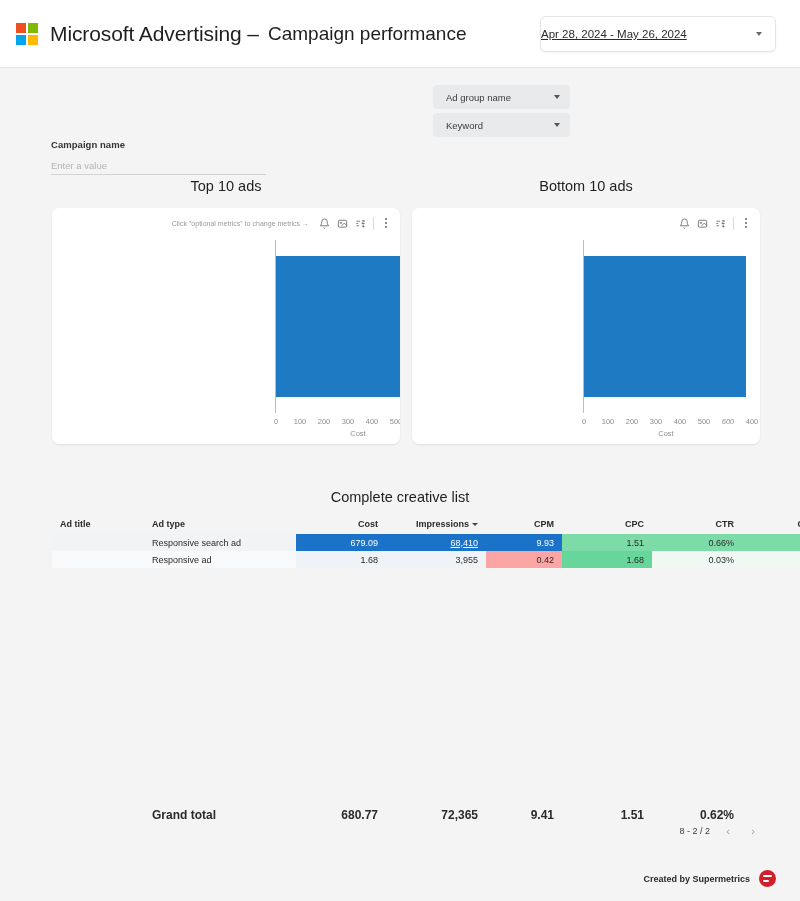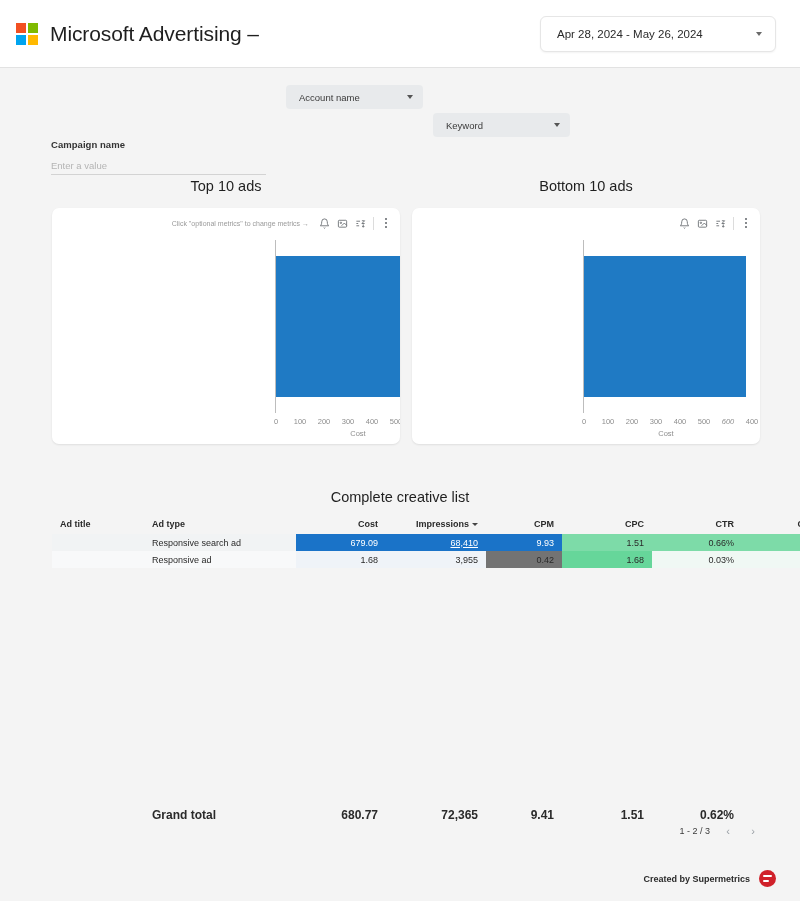--- a/index.html
+++ b/index.html
@@ -64,22 +64,23 @@
     border: 1px solid #e6e6e6;
     border-radius: 6px;
     box-sizing: border-box;
     box-shadow: 0 1px 2px rgba(0,0,0,0.05);
     display: flex;
     align-items: center;
   }
   .date-range-label {
     font-size: 11.5px;
     color: #2b2b2b;
-    margin-left: 16px;
-    white-space: nowrap;
+    margin-left: 0;
+    white-space: nowrap;
+    text-decoration: underline;
   }
   .caret {
     position: absolute;
     right: 13px; top: 50%;
     transform: translateY(-50%);
     width: 0; height: 0;
     border-left: 3.5px solid transparent;
     border-right: 3.5px solid transparent;
     border-top: 4px solid #6a6a6a;
   }
@@ -327,35 +328,36 @@
 
 <div class="header">
   <div class="ms-logo">
     <i style="background: rgb(242, 80, 34);"></i>
     <i style="background: rgb(127, 186, 0);"></i>
     <i style="background: rgb(0, 164, 239);"></i>
     <i style="background: rgb(255, 185, 0);"></i>
   </div>
   <div class="title-wrap">
     <span class="brand-title">Microsoft Advertising –</span>
+    <span class="report-title">Campaign performance</span>
   </div>
   <div class="date-range">
     <span class="date-range-label">Apr 28, 2024 - May 26, 2024</span>
     <span class="caret"></span>
   </div>
 </div>
 
 <div class="filters">
   <div class="campaign-field">
     <div class="campaign-label">Campaign name</div>
     <input class="campaign-input" type="text" placeholder="Enter a value" style="">
   </div>
 
-  <div class="dd" id="dd-account">
-    <span class="dd-label">Account name</span>
+  <div class="dd" id="dd-adgroup">
+    <span class="dd-label">Ad group name</span>
     <span class="caret"></span>
   </div>
   <div class="dd" id="dd-keyword">
     <span class="dd-label">Keyword</span>
     <span class="caret"></span>
   </div>
 </div>
 
 <div class="chart-title" id="chart-title-left">Top 10 ads</div>
 <div class="chart-title" id="chart-title-right">Bottom 10 ads</div>
@@ -483,21 +485,21 @@
         <td class="r heat" style="background: rgb(26, 115, 200); color: rgb(255, 255, 255);">9.93</td>
         <td class="r heat" style="background: rgb(125, 219, 168); color: rgb(42, 42, 42);">1.51</td>
         <td class="r heat" style="background: rgb(125, 219, 168); color: rgb(42, 42, 42);">0.66%</td>
         <td class="r heat" style="background: rgb(125, 219, 168); color: rgb(42, 42, 42);">5</td>
       </tr>
       <tr class="row-even">
         <td class="l plain"></td>
         <td class="l plain">Responsive ad</td>
         <td class="r heat" style="background: rgb(239, 243, 248); color: rgb(42, 42, 42);">1.68</td>
         <td class="r heat" style="background: rgb(239, 243, 248); color: rgb(42, 42, 42);">3,955</td>
-        <td class="r heat" style="background: #737373; color: rgb(42, 42, 42);">0.42</td>
+        <td class="r heat" style="background: #fca5a5; color: rgb(42, 42, 42);">0.42</td>
         <td class="r heat" style="background: rgb(102, 214, 154); color: rgb(42, 42, 42);">1.68</td>
         <td class="r heat" style="background: rgb(240, 248, 244); color: rgb(42, 42, 42);">0.03%</td>
         <td class="r heat" style="background: rgb(240, 248, 244); color: rgb(42, 42, 42);">0</td>
       </tr>
     </tbody>
   </table>
 </div>
 
 <div class="grand-row">
   <table class="total">
@@ -520,21 +522,21 @@
       <td class="r">9.41</td>
       <td class="r">1.51</td>
       <td class="r">0.62%</td>
       <td class="r">5</td>
     </tr>
   </tbody>
     </table>
 </div>
 
 <div class="pager">
-  <span>1 - 2 / 3</span>
+  <span>8 - 2 / 2</span>
   <span class="pg-arrow">‹</span>
   <span class="pg-arrow">›</span>
 </div>
 
 <div class="footer">
   <span class="footer-text">Created by Supermetrics</span>
   <span class="sm-logo" style="background: rgb(208, 33, 42);"></span>
 </div>
 
 </body></html>

